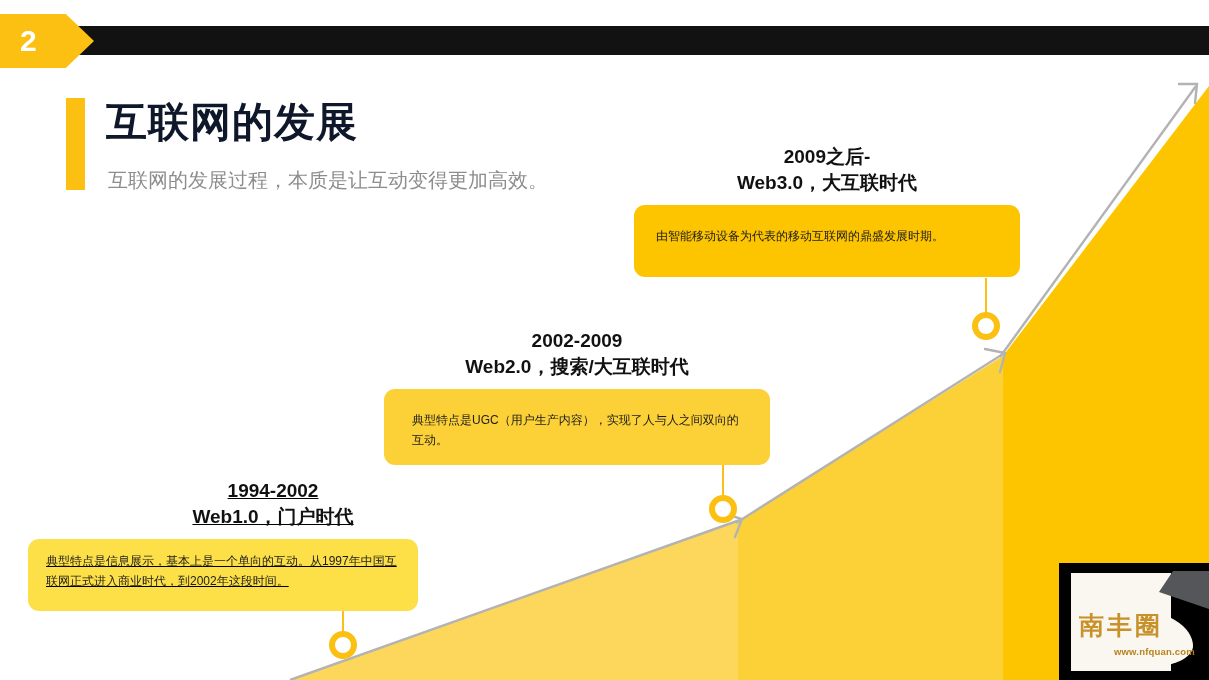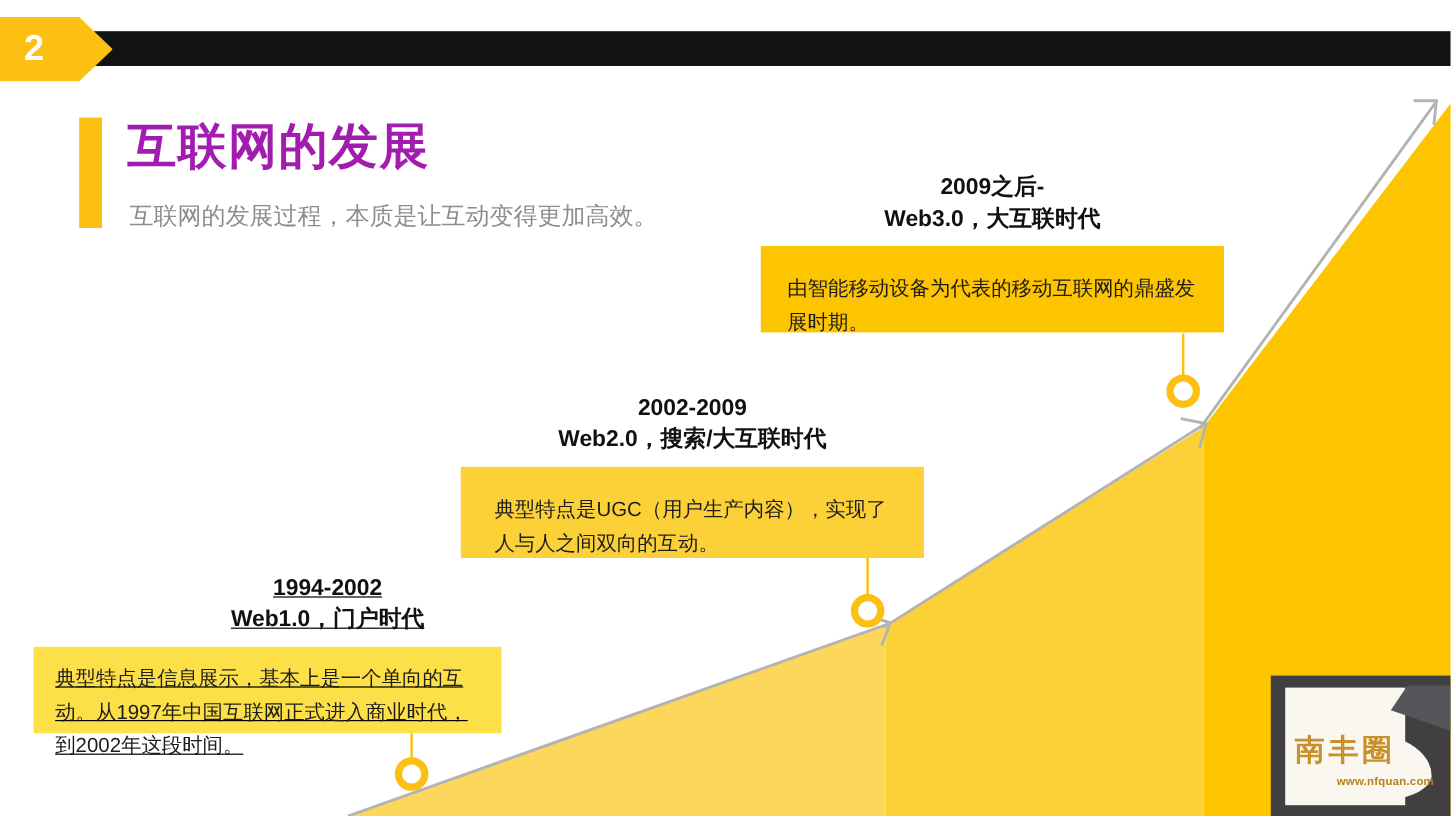--- a/index.html
+++ b/index.html
@@ -56,21 +56,21 @@
     height: 92px;
     background: #FBC011;
     z-index: 5;
   }
   .title-main {
     position: absolute;
     left: 106px;
     top: 99px;
     font-size: 41px;
     font-weight: bold;
-    color: #a21caf;
+    color: #0f172a;
     letter-spacing: 1px;
     line-height: 1.15;
     white-space: nowrap;
     z-index: 5;
   }
   .title-sub {
     position: absolute;
     left: 108px;
     top: 167px;
     font-size: 20px;
@@ -96,23 +96,24 @@
     font-size: 19px;
     font-weight: bold;
     color: #111111;
     line-height: 1.38;
     margin: 0 0 9px 0;
     white-space: nowrap;
   }
   .stage-box {
     box-sizing: border-box;
     padding: 22px 20px 20px 20px;
-    font-size: 17px;
+    font-size: 12px;
     line-height: 1.62;
     color: #1c1c1c;
+    border-radius: 11px;
   }
   .stage-box p { margin: 0; }
 
   
   #stage-1 { left: 28px; top: 478px; width: 390px; text-decoration: underline; }
   #stage-1 .stage-heading { padding-left: 100px; }
   #stage-1 .stage-box { width: 390px; height: 72px; background: #fde047;
                         padding: 13px 18px; }
 
   
@@ -150,21 +151,21 @@
   #conn-line-3 { left: 985px; top: 278px; height: 42px; }
   #conn-dot-3  { left: 972px; top: 312px; }
 
   
   #logo {
     position: absolute;
     left: 1059px;
     top: 563px;
     width: 150px;
     height: 117px;
-    background: #404040;
+    background: #000000;
     z-index: 6;
     overflow: hidden;
   }
   #logo-card {
     position: absolute;
     left: 12px;
     top: 10px;
     width: 100px;
     height: 98px;
     background: #FAF7F0;

